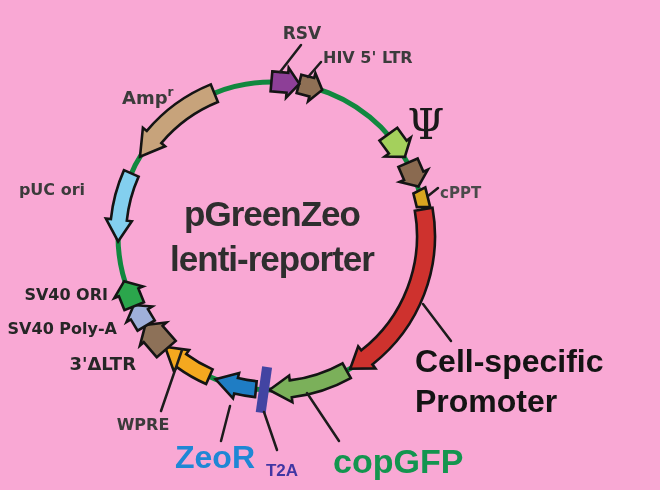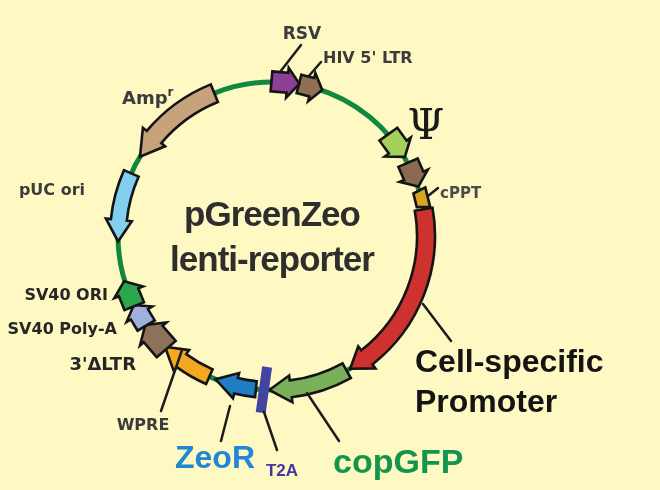--- a/index.html
+++ b/index.html
@@ -1,16 +1,16 @@
 <!DOCTYPE html>
 <html><head>
 <meta charset="utf-8">
 <style>
   html,body{margin:0;padding:0;background:#ffffff;}
-  .stage{width:660px;height:490px;position:relative;background:#fef9c3;overflow:hidden;}
+  .stage{width:660px;height:490px;position:relative;background:#f9a8d4;overflow:hidden;}
   svg{display:block;}
   text{font-family:"DejaVu Sans",sans-serif;}
   .big{font-family:"Liberation Sans",sans-serif;font-weight:bold;}
   .ttl{font-family:"Liberation Sans",sans-serif;font-weight:bold;letter-spacing:-1px;}
   .serif{font-family:"DejaVu Serif",serif;}
 </style>
 </head>
 <body>
 
 <div class="stage">

